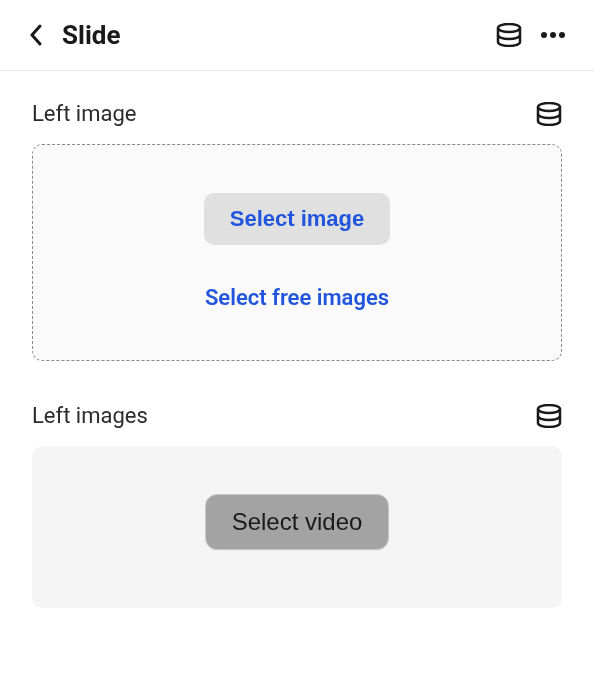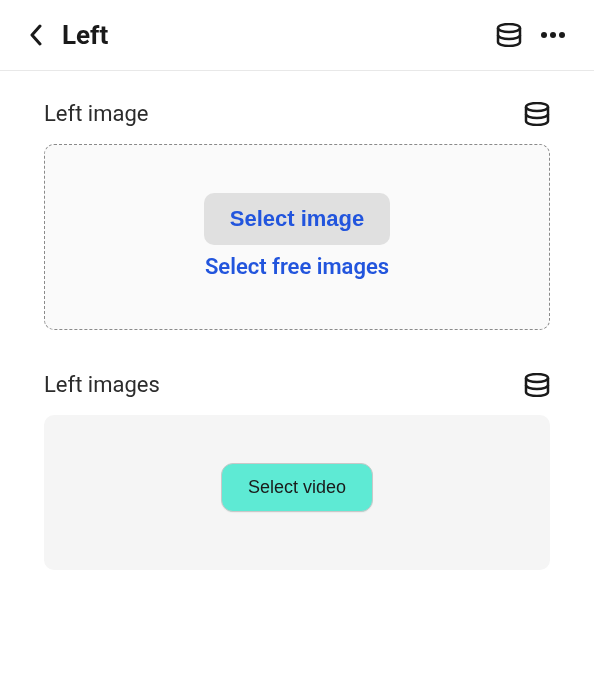--- a/index.html
+++ b/index.html
@@ -40,21 +40,21 @@
     align-items: center;
     gap: 18px;
   }
   .icon-btn {
     display: flex;
     align-items: center;
     justify-content: center;
     cursor: pointer;
   }
   .content {
-    padding: 30px 44px;
+    padding: 30px 32px;
   }
   .section {
     margin-bottom: 42px;
   }
   .section-header {
     display: flex;
     align-items: center;
     justify-content: space-between;
     margin-bottom: 18px;
   }
@@ -64,21 +64,21 @@
     color: #2c2c2c;
   }
   .dropzone {
     border: 1px dashed #8a8a8a;
     border-radius: 10px;
     background: #fafafa;
     padding: 48px 20px 50px;
     display: flex;
     flex-direction: column;
     align-items: center;
-    gap: 9px;
+    gap: 40px;
     margin-top: 10px;
   }
   .select-btn-primary {
     background: #e0e0e0;
     color: #2255dd;
     font-size: 22px;
     font-weight: 600;
     border: none;
     border-radius: 10px;
     padding: 13px 26px;
@@ -93,42 +93,42 @@
   }
   .video-box {
     background: #f5f5f5;
     border-radius: 10px;
     padding: 48px 20px 58px;
     display: flex;
     align-items: center;
     justify-content: center;
   }
   .select-btn-secondary {
-    background: #5eead4;
+    background: #a3a3a3;
     color: #1a1a1a;
-    font-size: 18px;
+    font-size: 24px;
     font-weight: 500;
     border: 1px solid #c8c8c8;
     border-radius: 12px;
     padding: 13px 26px;
     cursor: pointer;
     box-shadow: 0 1px 1px rgba(0,0,0,0.04);
   }
 </style>
 </head>
 <body>
 
 <div class="header">
   <div class="header-left">
     <div class="back-btn">
       <svg width="14" height="22" viewBox="0 0 14 22" fill="none">
         <path d="M11 2 L3 11 L11 20" stroke="#1a1a1a" stroke-width="3" stroke-linecap="round" stroke-linejoin="round"></path>
       </svg>
     </div>
-    <h1 class="header-title">Left</h1>
+    <h1 class="header-title">Slide</h1>
   </div>
   <div class="header-right">
     <div class="icon-btn">
       <svg width="26" height="24" viewBox="0 0 26 24" fill="none">
         <ellipse cx="13" cy="5" rx="11" ry="4" stroke="#1a1a1a" stroke-width="2.5" fill="none"></ellipse>
         <path d="M2 5 V12 C2 14.2 6.9 16 13 16 C19.1 16 24 14.2 24 12 V5" stroke="#1a1a1a" stroke-width="2.5" fill="none"></path>
         <path d="M2 12 V19 C2 21.2 6.9 23 13 23 C19.1 23 24 21.2 24 19 V12" stroke="#1a1a1a" stroke-width="2.5" fill="none"></path>
       </svg>
     </div>
     <div class="icon-btn">

